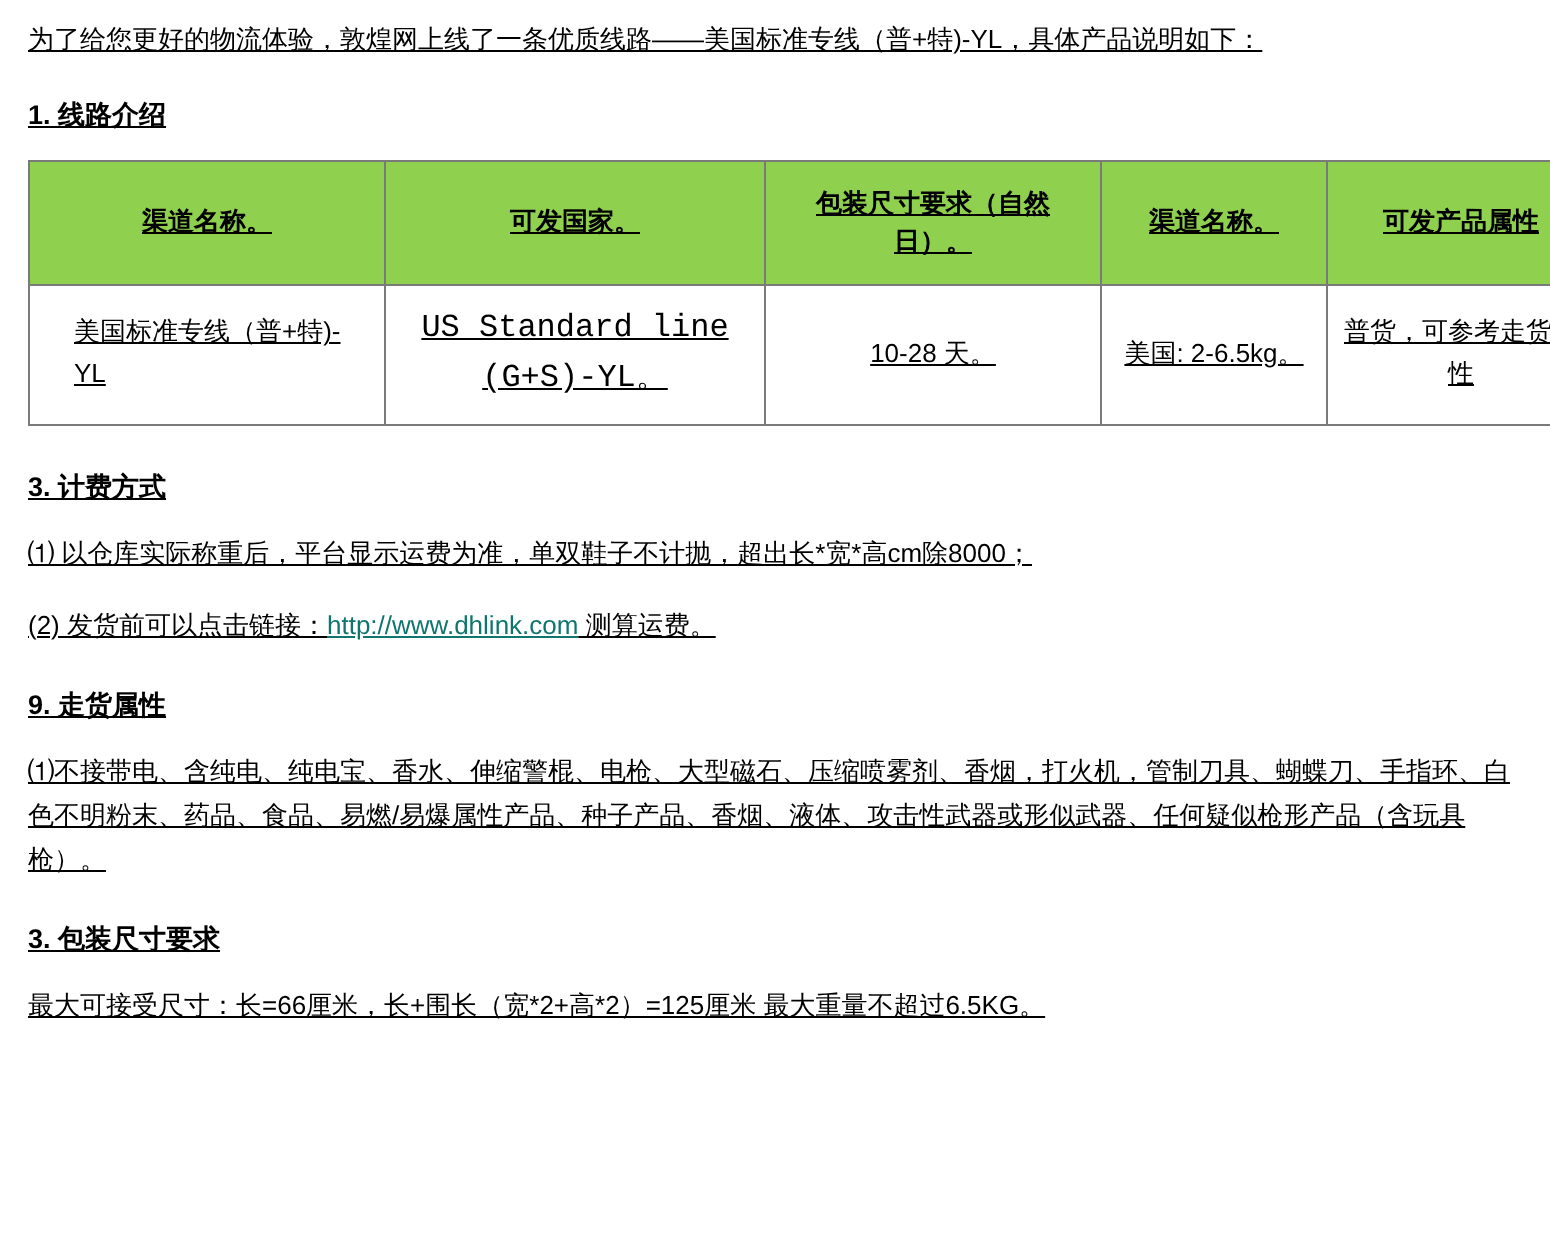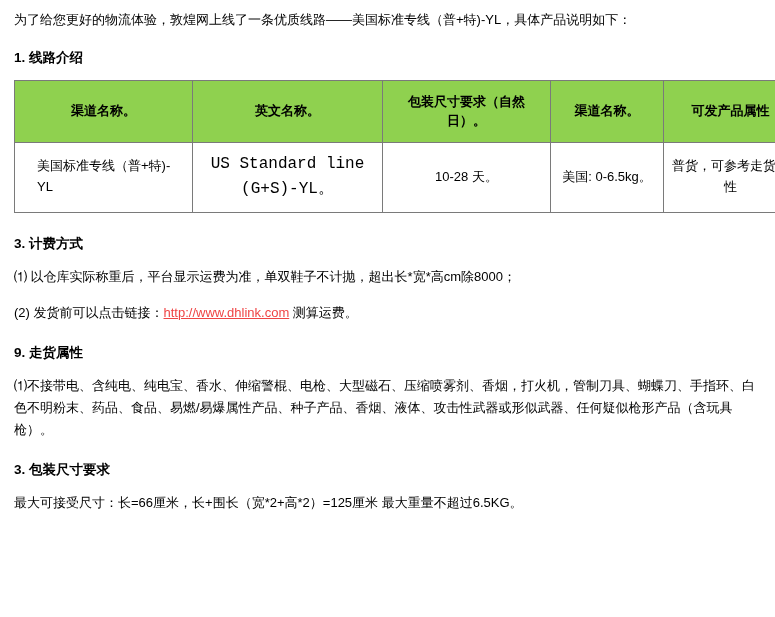--- a/index.html
+++ b/index.html
@@ -12,20 +12,21 @@
     height: 617px;
     font-family: "Liberation Sans", sans-serif;
     color: #000000;
     font-size: 13px;
     overflow: hidden;
   }
   .page {
     padding: 10px 14px 0 14px;
     box-sizing: border-box;
     width: 775px;
+    text-decoration: underline;
   }
   .intro {
     font-size: 13px;
     line-height: 1.6;
     margin: 0 0 18px 0;
   }
   h2.section {
     font-size: 13.5px;
     font-weight: bold;
     margin: 0 0 12px 0;
@@ -36,21 +37,21 @@
   }
   .para {
     font-size: 13px;
     line-height: 1.7;
     margin: 0 0 14px 0;
   }
   .para:last-child {
     margin-bottom: 0;
   }
   a.link {
-    color: #ef4444;
+    color: #0f766e;
     text-decoration: underline;
   }
   table.route {
     border-collapse: collapse;
     width: 718px;
     table-layout: fixed;
     margin-bottom: 22px;
   }
   table.route th {
     background: #8fd14f;
@@ -97,32 +98,32 @@
 
   <p class="intro">为了给您更好的物流体验，敦煌网上线了一条优质线路——美国标准专线（普+特)-YL，具体产品说明如下：</p>
 
   <div class="block">
     <h2 class="section">1. 线路介绍</h2>
 
     <table class="route">
       <thead>
         <tr>
           <th class="col1">渠道名称。</th>
-          <th class="col2">英文名称。</th>
+          <th class="col2">可发国家。</th>
           <th class="col3">包装尺寸要求（自然日）。</th>
           <th class="col4">渠道名称。</th>
           <th class="col5">可发产品属性</th>
         </tr>
       </thead>
       <tbody>
         <tr>
           <td class="first">美国标准专线（普+特)-YL</td>
           <td class="mono">US Standard line (G+S)-YL。</td>
           <td>10-28 天。</td>
-          <td>美国: 0-6.5kg。</td>
+          <td>美国: 2-6.5kg。</td>
           <td>普货，可参考走货属性</td>
         </tr>
       </tbody>
     </table>
   </div>
 
 
   <div class="block">
     <h2 class="section">3. 计费方式</h2>
     <p class="para">⑴ 以仓库实际称重后，平台显示运费为准，单双鞋子不计抛，超出长*宽*高cm除8000；</p>

